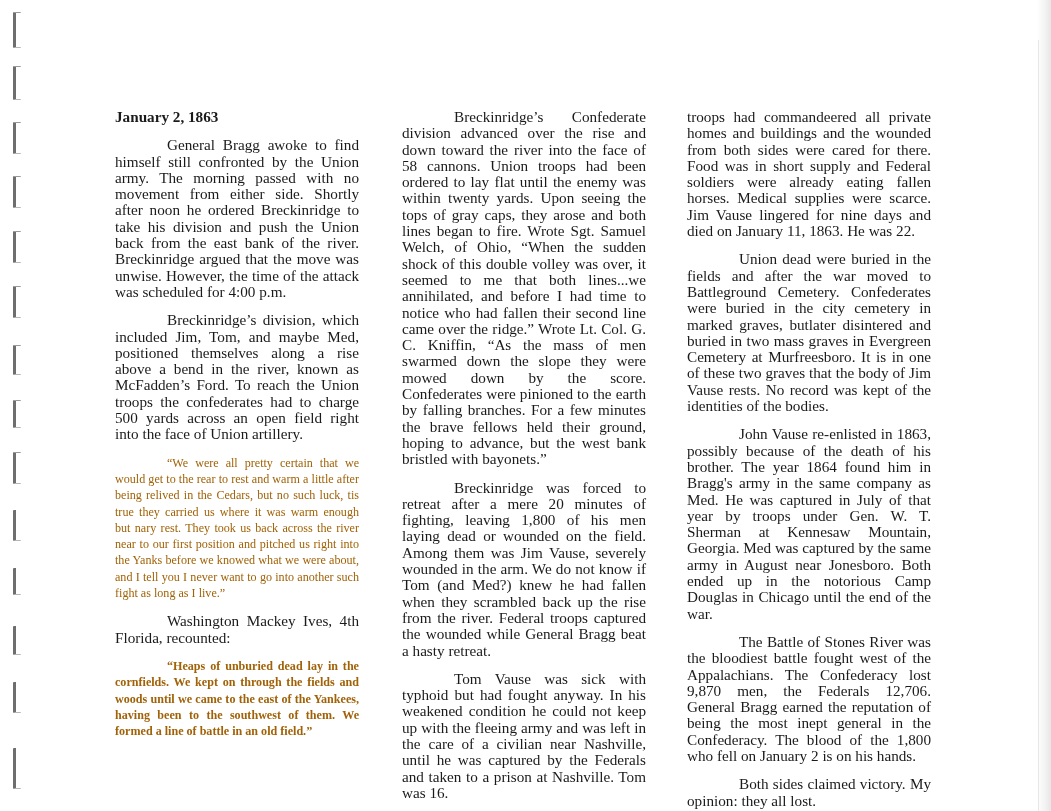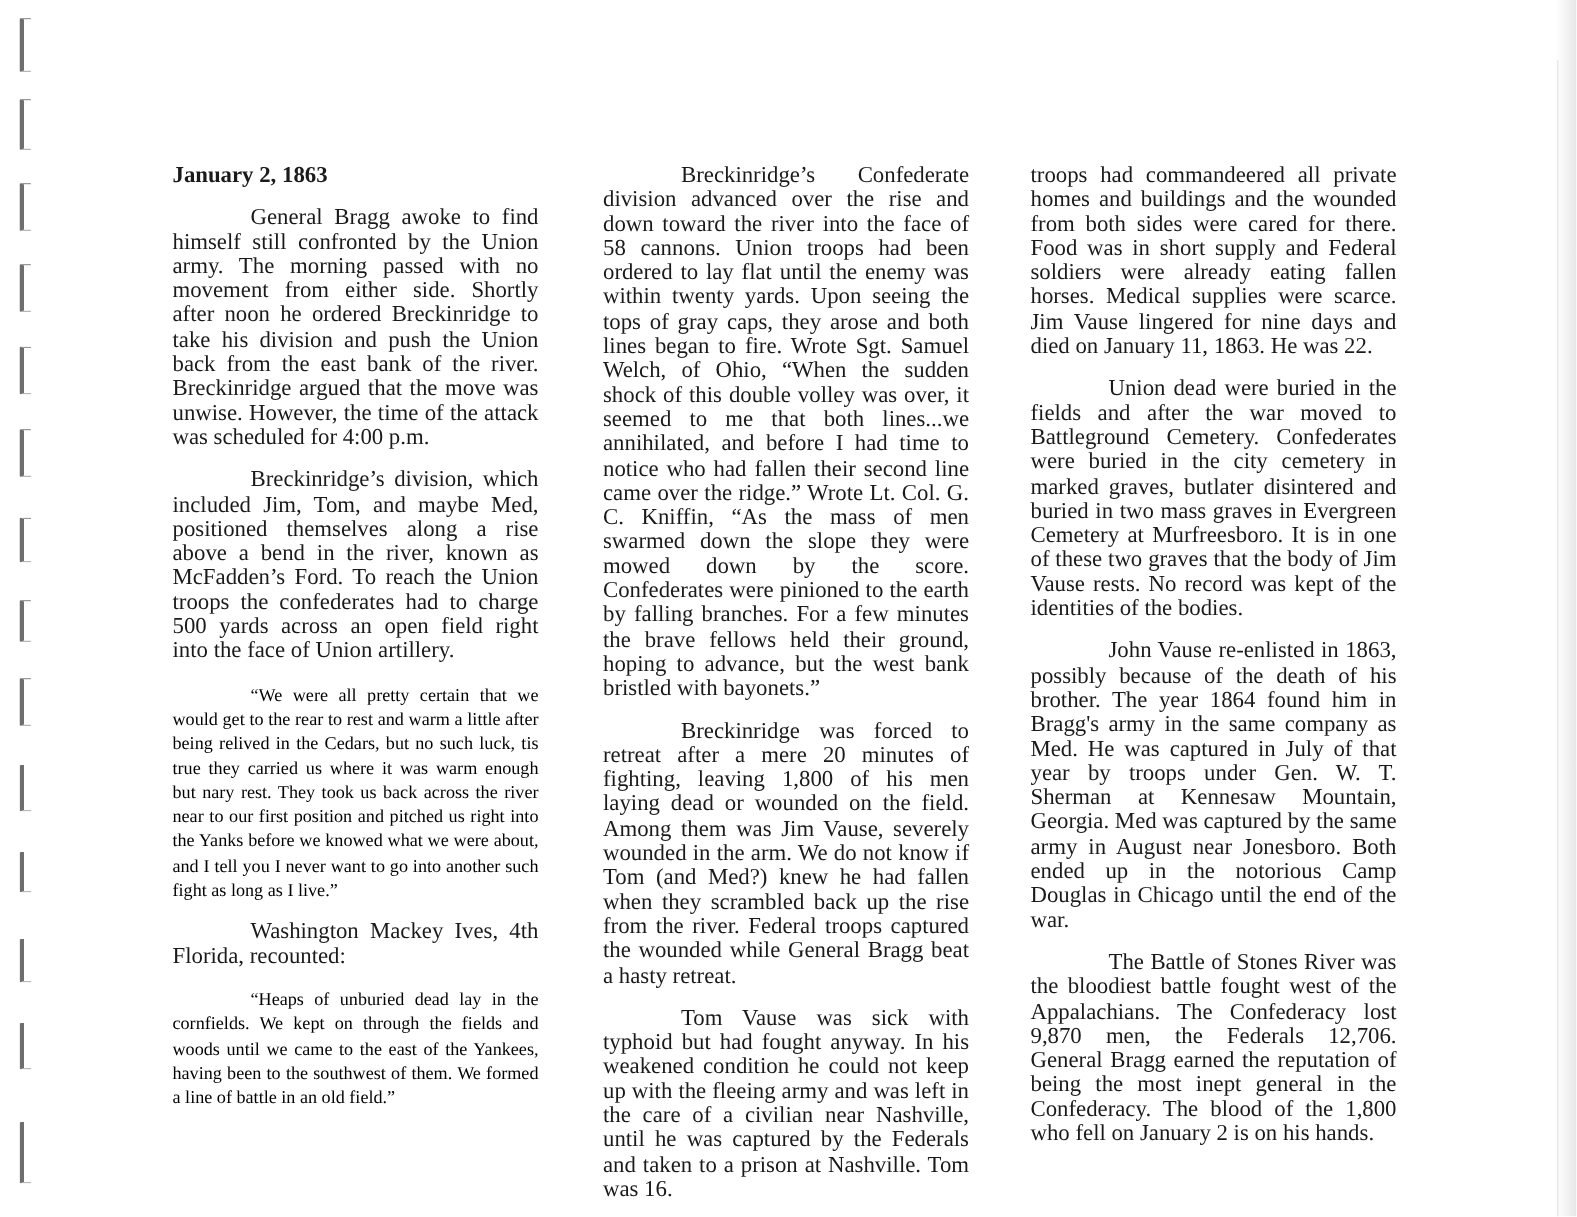--- a/index.html
+++ b/index.html
@@ -52,21 +52,21 @@
       font-size: 15.2px;
       margin: 12px;
       line-height: 16.3px;
     }
     .quote {
       margin: 0 0 0 17px;
       font-size: 12.1px;
       line-height: 16.3px;
       text-indent: 42px;
       text-align: justify;
-      color: #000000;
+      color: #a16207;
     }
   </style>
 </head>
 <body>
 
 <div class="page-shade"></div>
 <div class="page-edge"></div>
 
 <div id="binding">
     <div class="binding" style="top: 12px; height: 34px;"></div>
@@ -84,28 +84,29 @@
     <div class="binding" style="top: 682px; height: 30px; border-top: none;"></div>
     <div class="binding" style="top: 748px; height: 40px; border-top: none;"></div>
   </div>
 
 <div class="column" id="col1">
   <h2 class="heading">January 2, 1863</h2>
   <p>General Bragg awoke to find himself still confronted by the Union army.  The morning passed with no movement from either side.  Shortly after noon he ordered Breckinridge to take his division and push the Union back from the east bank of the river.  Breckinridge argued that the move was unwise. However, the time of the attack was scheduled for 4:00 p.m.</p>
   <p>Breckinridge’s division, which included Jim, Tom, and maybe Med, positioned themselves along a rise above a bend in the river, known as McFadden’s Ford.  To reach the Union troops the confederates had to charge 500 yards across an open field right into the face of Union artillery.</p>
   <p class="quote">“We were all pretty certain that we would get to the rear to rest and warm a little after being relived in the Cedars, but no such luck, tis true they carried us where it was warm enough but nary rest.  They took us back across the river near to our first position and pitched us right into the Yanks before we knowed what we were about, and I tell you I never want to go into another such fight as long as I live.”</p>
   <p>Washington Mackey Ives, 4th Florida, recounted:</p>
-  <p class="quote" style="margin-top:3px;">“Heaps of unburied dead lay in the cornfields.  We kept on through the fields and woods until we came to the east of the Yankees, having been to the southwest of them.  We formed a line of battle in an old field.”</p>
+  <p class="quote" style="margin-top:3px;font-weight:bold;">“Heaps of unburied dead lay in the cornfields.  We kept on through the fields and woods until we came to the east of the Yankees, having been to the southwest of them.  We formed a line of battle in an old field.”</p>
 </div>
 
 <div class="column" id="col2">
   <p>Breckinridge’s Confederate division advanced over the rise and down toward the river into the face of 58 cannons.  Union troops had been ordered to lay flat until the enemy was within twenty yards.  Upon seeing the tops of gray caps, they arose and both lines began to fire.  Wrote Sgt. Samuel Welch, of Ohio, “When the sudden shock of this double volley was over, it seemed to me that both lines...we annihilated, and before I had time to notice who had fallen their second line came over the ridge.” Wrote Lt. Col. G. C. Kniffin, “As the mass of men swarmed down the slope they were mowed down by the score. Confederates were pinioned to the earth by falling branches.  For a few minutes the brave fellows held their ground, hoping to advance, but the west bank bristled with bayonets.”</p>
   <p>Breckinridge was forced to retreat after a mere 20 minutes of fighting, leaving 1,800 of his men laying dead or wounded on the field.  Among them was Jim Vause, severely wounded in the arm. We do not know if Tom (and Med?) knew he had fallen when they scrambled back up the rise from the river.  Federal troops captured the wounded while General Bragg beat a hasty retreat.</p>
   <p>Tom Vause was sick with typhoid but had fought anyway.  In his weakened condition he could not keep up with the fleeing army and was left in the care of a civilian near Nashville, until he was captured by the Federals and taken to a prison at Nashville.  Tom was 16.</p>
   <p>Back in Murfreesboro the Federal</p>
 </div>
 
 <div class="column" id="col3">
   <p class="noindent">troops had commandeered all private homes and buildings and the wounded from both sides were cared for there. Food was in short supply and Federal soldiers were already eating fallen horses.  Medical supplies were scarce. Jim Vause lingered for nine days and died on January 11, 1863.  He was 22.</p>
   <p>Union dead were buried in the fields and after the war moved to Battleground Cemetery.  Confederates were buried in the city cemetery in marked graves, butlater disintered and buried in two mass graves in Evergreen Cemetery at Murfreesboro.  It is in one of these two graves that the body of Jim Vause rests.  No record was kept of the identities of the bodies.</p>
   <p>John Vause re-enlisted in 1863, possibly because of the death of his brother.  The year 1864 found him in Bragg's army in the same company as Med.  He was captured in July of that year by troops under Gen. W. T. Sherman at Kennesaw Mountain, Georgia.  Med was captured by the same army in August near Jonesboro.  Both ended up in the notorious Camp Douglas in Chicago until the end of the war.</p>
   <p>The Battle of Stones River was the bloodiest battle fought west of the Appalachians. The Confederacy lost 9,870 men, the Federals 12,706. General Bragg earned the reputation of being the most inept general in the Confederacy. The blood of the 1,800 who fell on January 2 is on his hands.</p>
+  <p>Both sides claimed victory.  My opinion: they all lost.</p>
 </div>
 
 </body></html>

